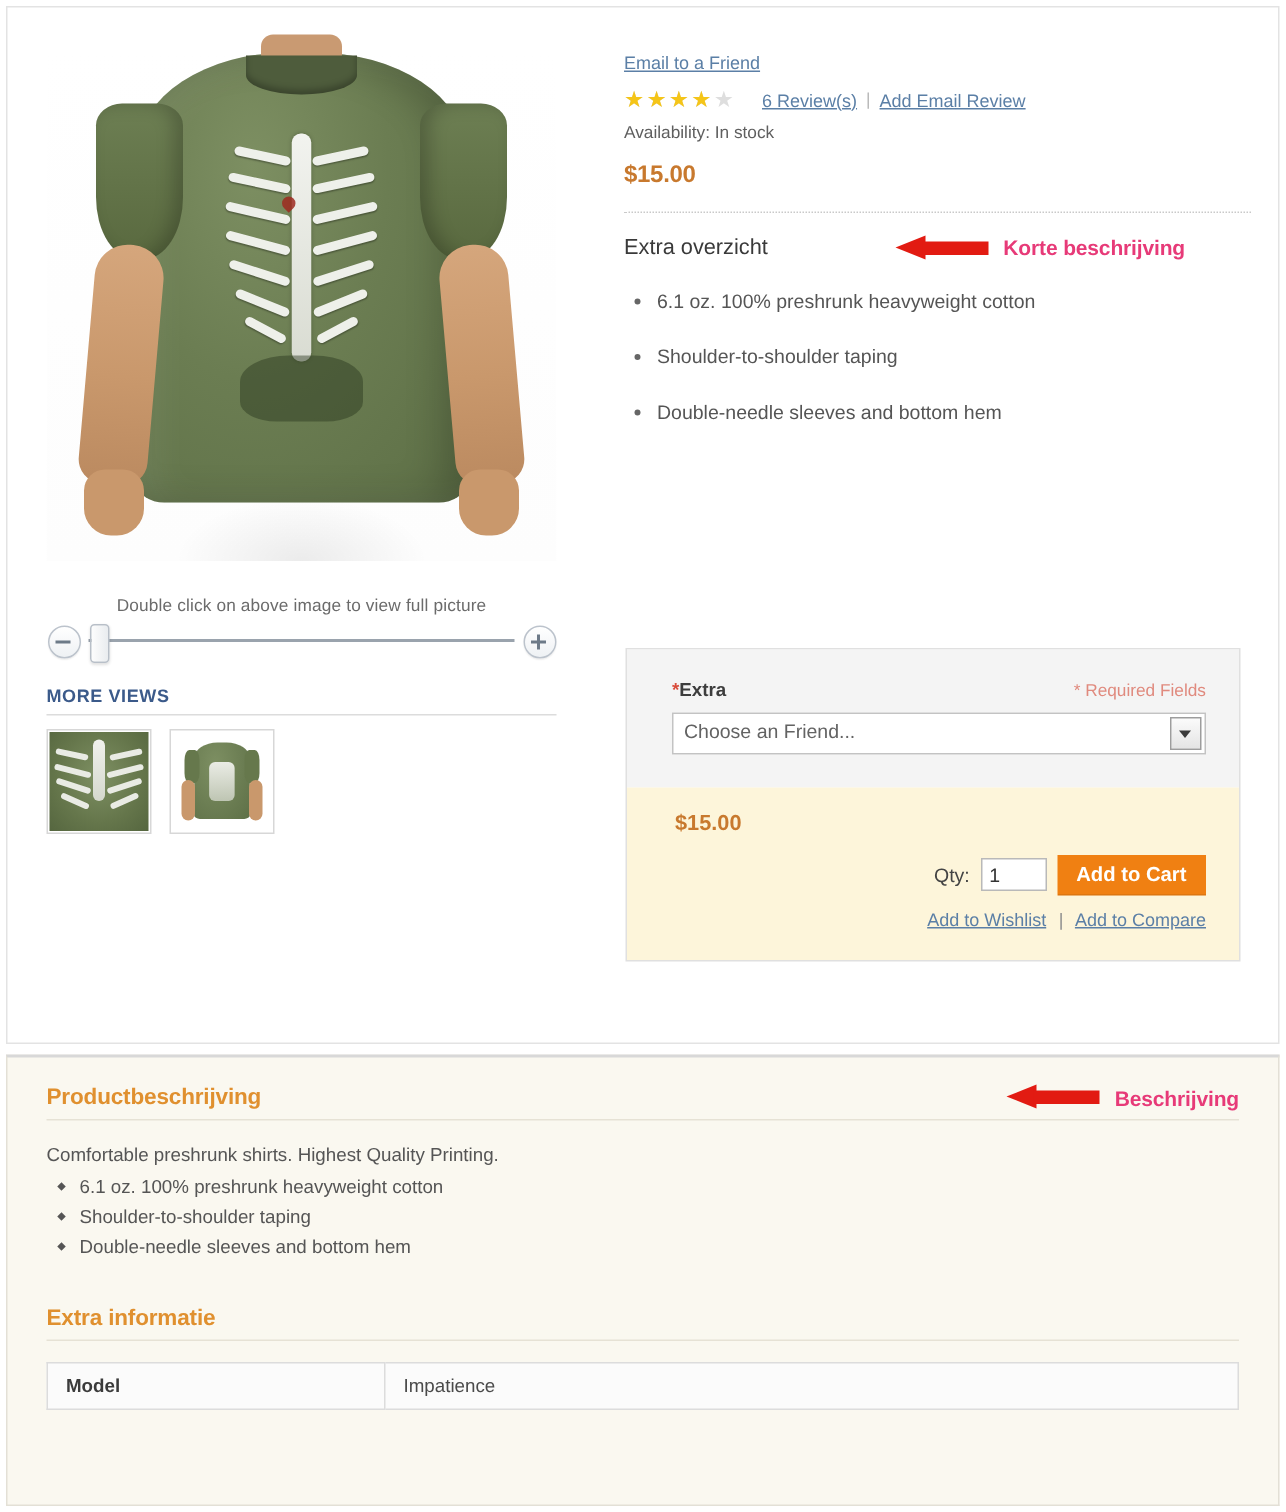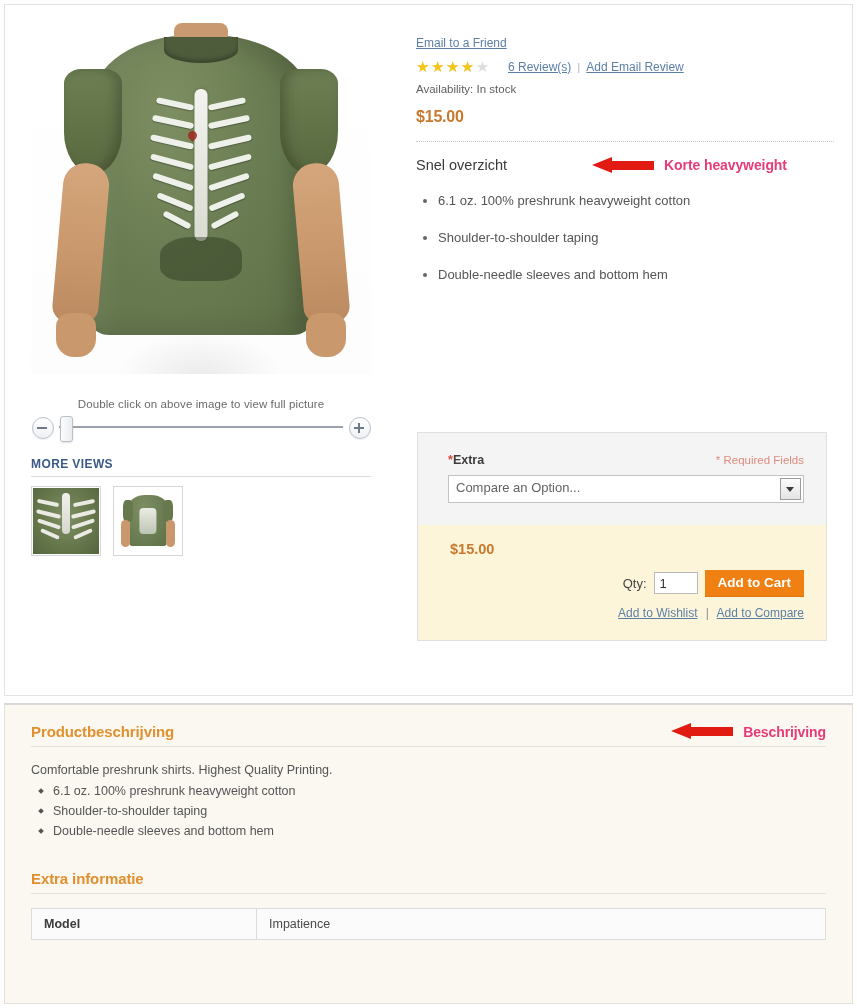--- a/index.html
+++ b/index.html
@@ -681,45 +681,45 @@
       <a class="link">Add Email Review</a>
     </div>
 
     <div class="availability">Availability: In stock</div>
 
     <div class="price-main">$15.00</div>
 
     <div class="dotted-hr"></div>
 
     <div class="overview-row">
-      <div class="overview-title">Snel overzicht</div>
+      <div class="overview-title">Extra overzicht</div>
       <div class="annot first">
         <span class="arrow-left">
           <span class="head"></span>
             <span class="shaft"></span>
         </span>
-        <span class="annot-label">Korte heavyweight</span>
+        <span class="annot-label">Korte beschrijving</span>
       </div>
     </div>
 
     <ul class="overview-list">
       <li>6.1 oz. 100% preshrunk heavyweight cotton</li>
       <li>Shoulder-to-shoulder taping</li>
       <li>Double-needle sleeves and bottom hem</li>
     </ul>
   </div>
 
   <div class="cart-box">
     <div class="options-area">
       <div class="opt-head">
         <span class="opt-label"><span class="req">*</span><span>Extra</span></span>
         <span class="required-note">* Required Fields</span>
       </div>
       <div class="select-wrap">
-        <span class="value">Compare an Option...</span>
+        <span class="value">Choose an Friend...</span>
         <span class="arrowbox"></span>
       </div>
     </div>
 
     <div class="buy-area">
       <div class="price-box">$15.00</div>
       <div class="qty-row">
         <span class="qty-label">Qty:</span>
         <input class="qty-input" type="text" value="1" style="">
         <button class="add-cart-btn">Add to Cart</button>

